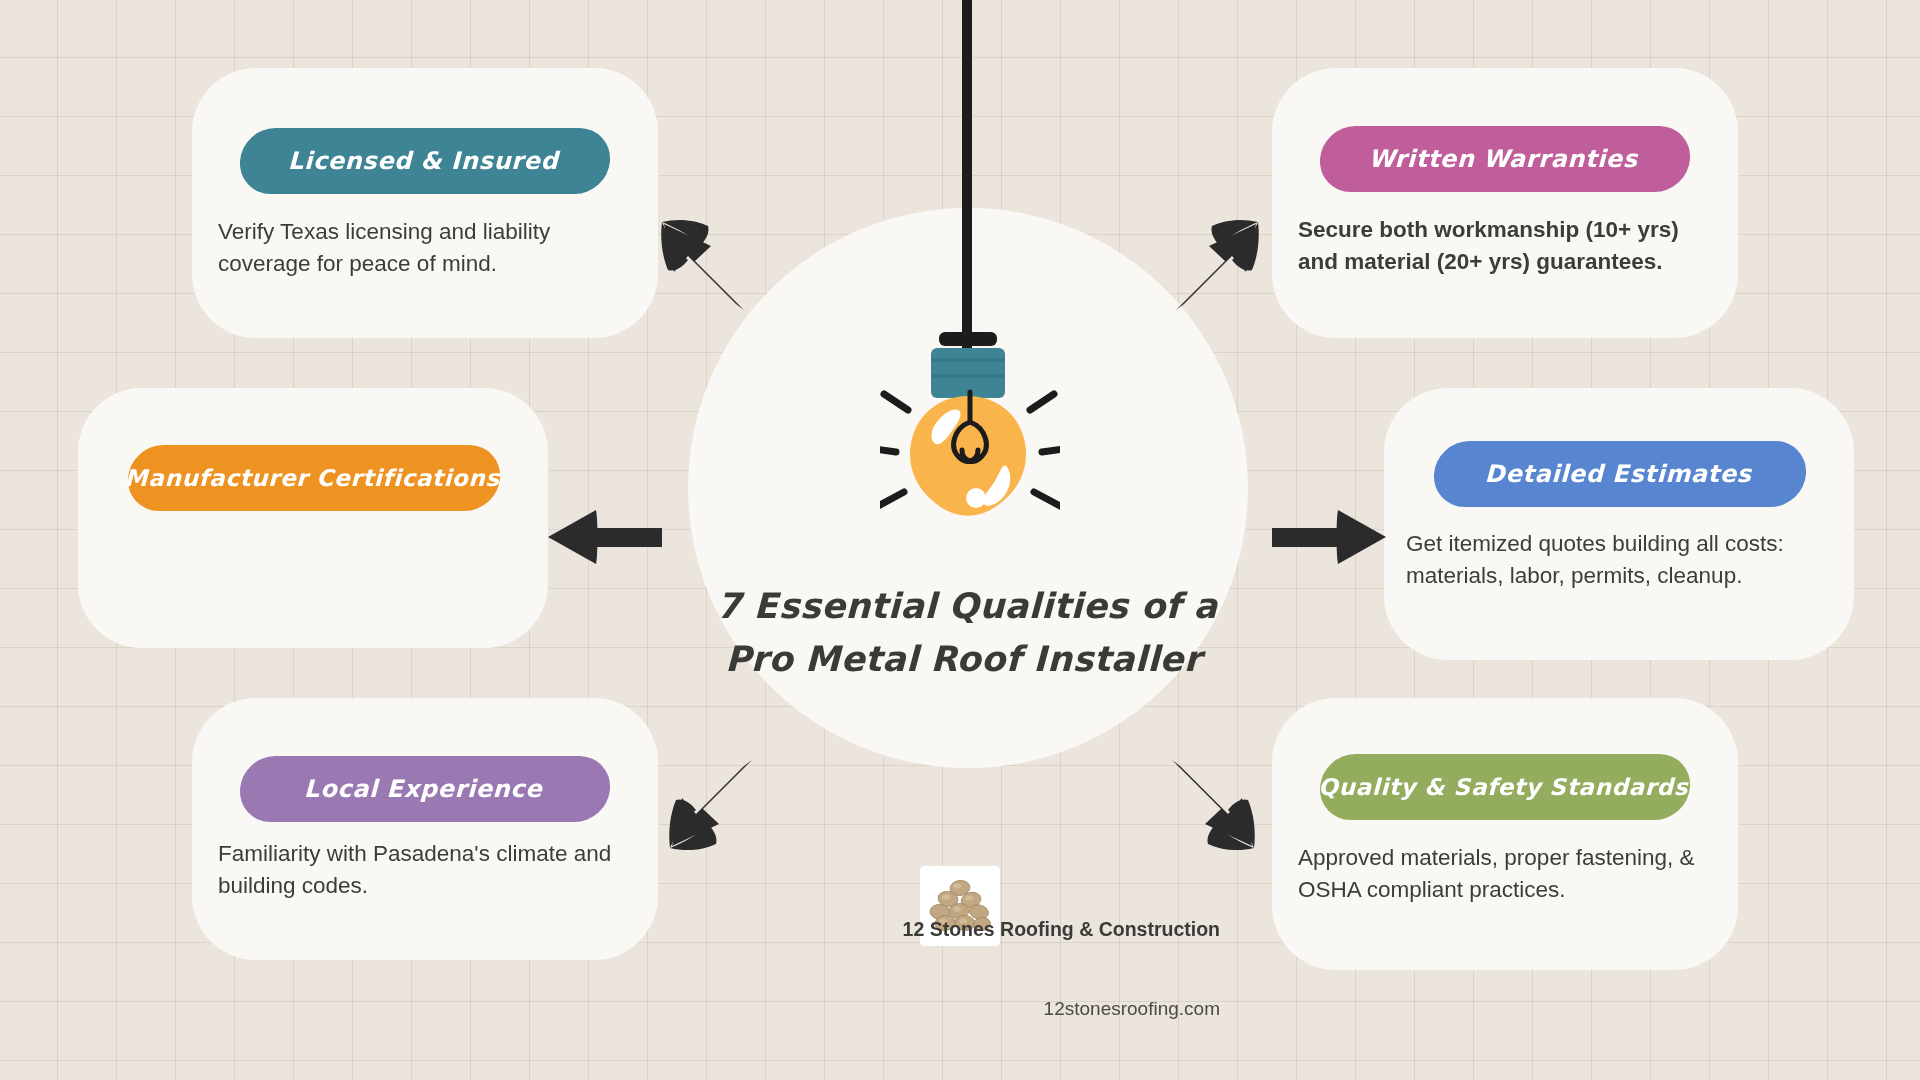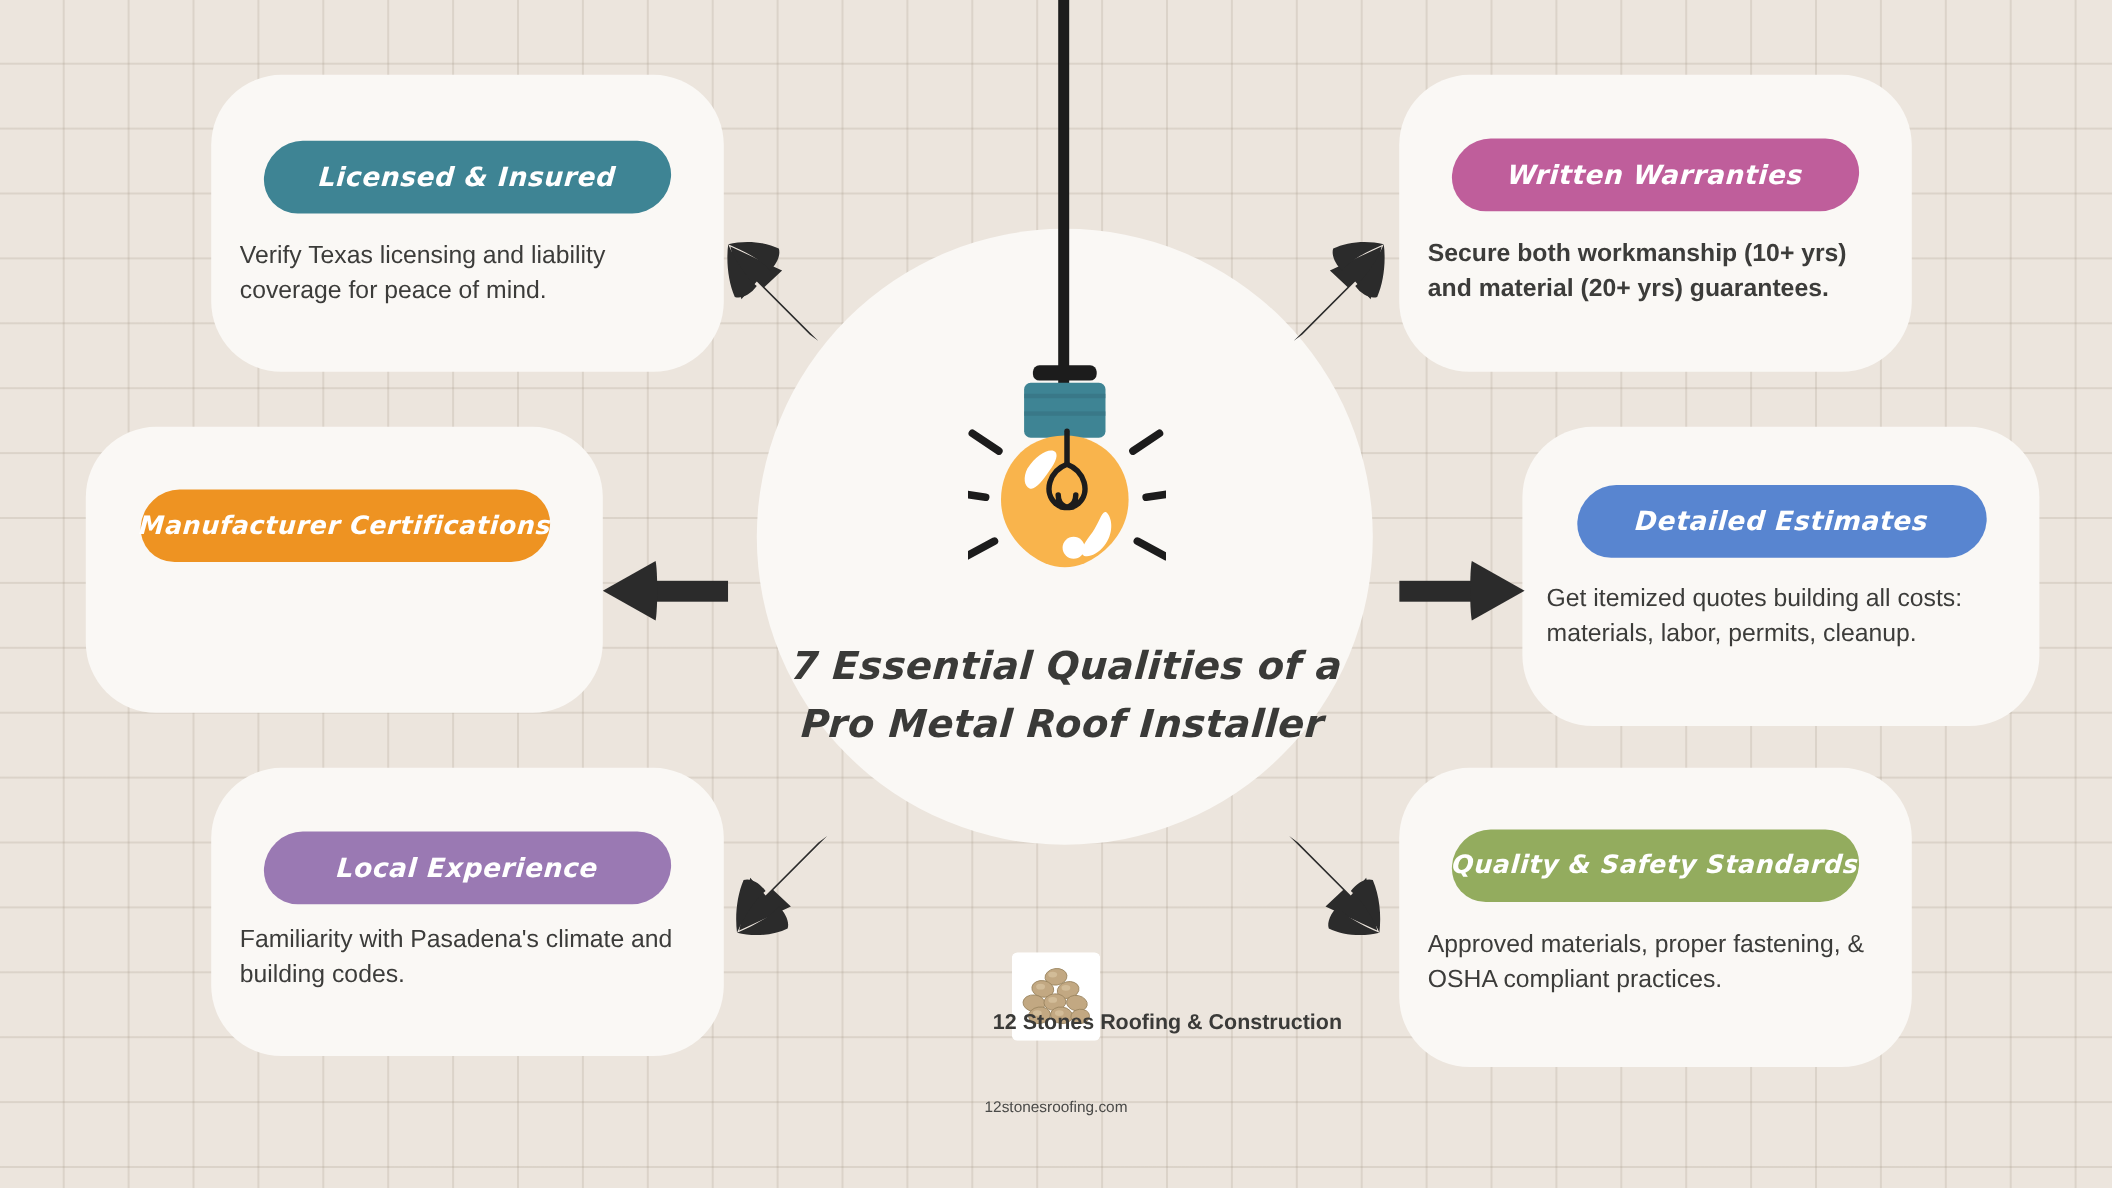--- a/index.html
+++ b/index.html
@@ -155,23 +155,23 @@
     font-family: "Liberation Sans", sans-serif;
     font-weight: 700;
     font-size: 19.5px;
     color: #3A3A38;
   }
   .brand-url {
     position: absolute;
     left: 700px;
     top: 998px;
     width: 520px;
-    text-align: center;
+    text-align: right;
     font-family: "Liberation Sans", sans-serif;
-    font-size: 14px;
+    font-size: 19px;
     color: #4A4A48;
   }
 </style>
 </head>
 <body>
 
 <div id="stage">
 
   <div class="center-circle"></div>
 

